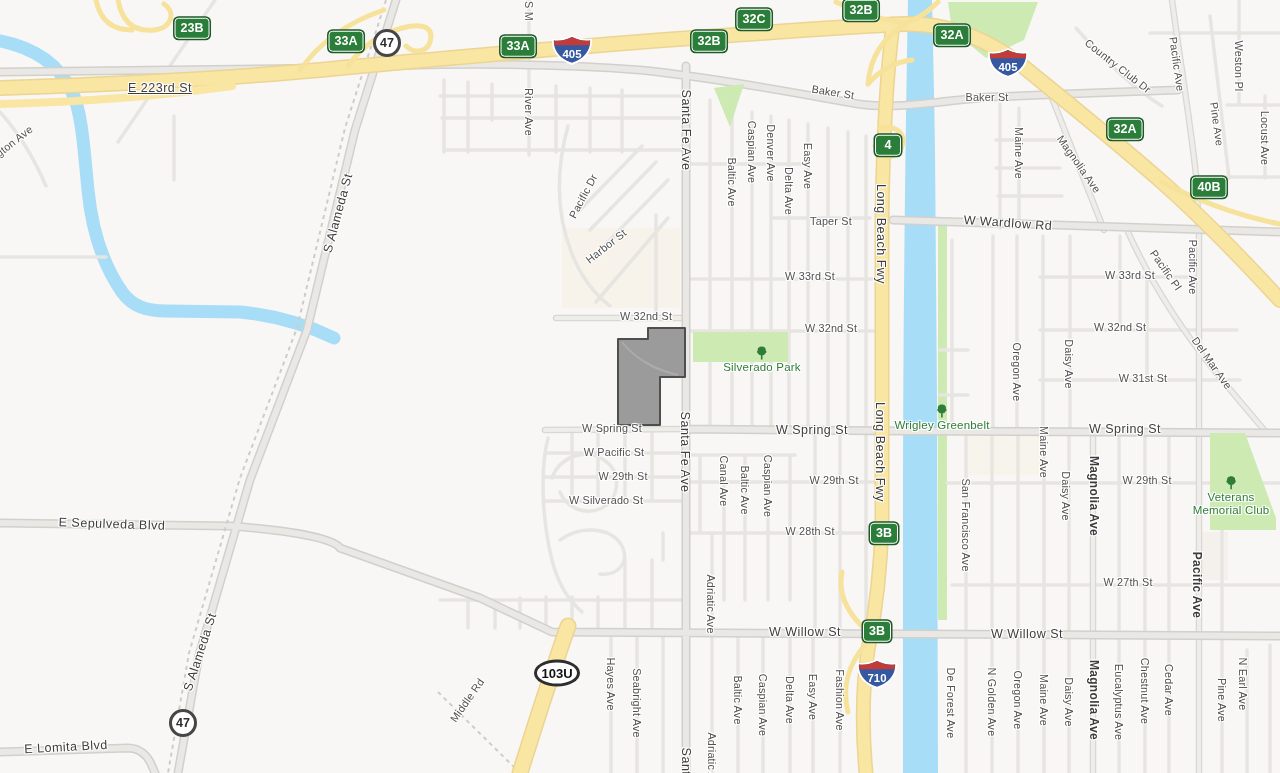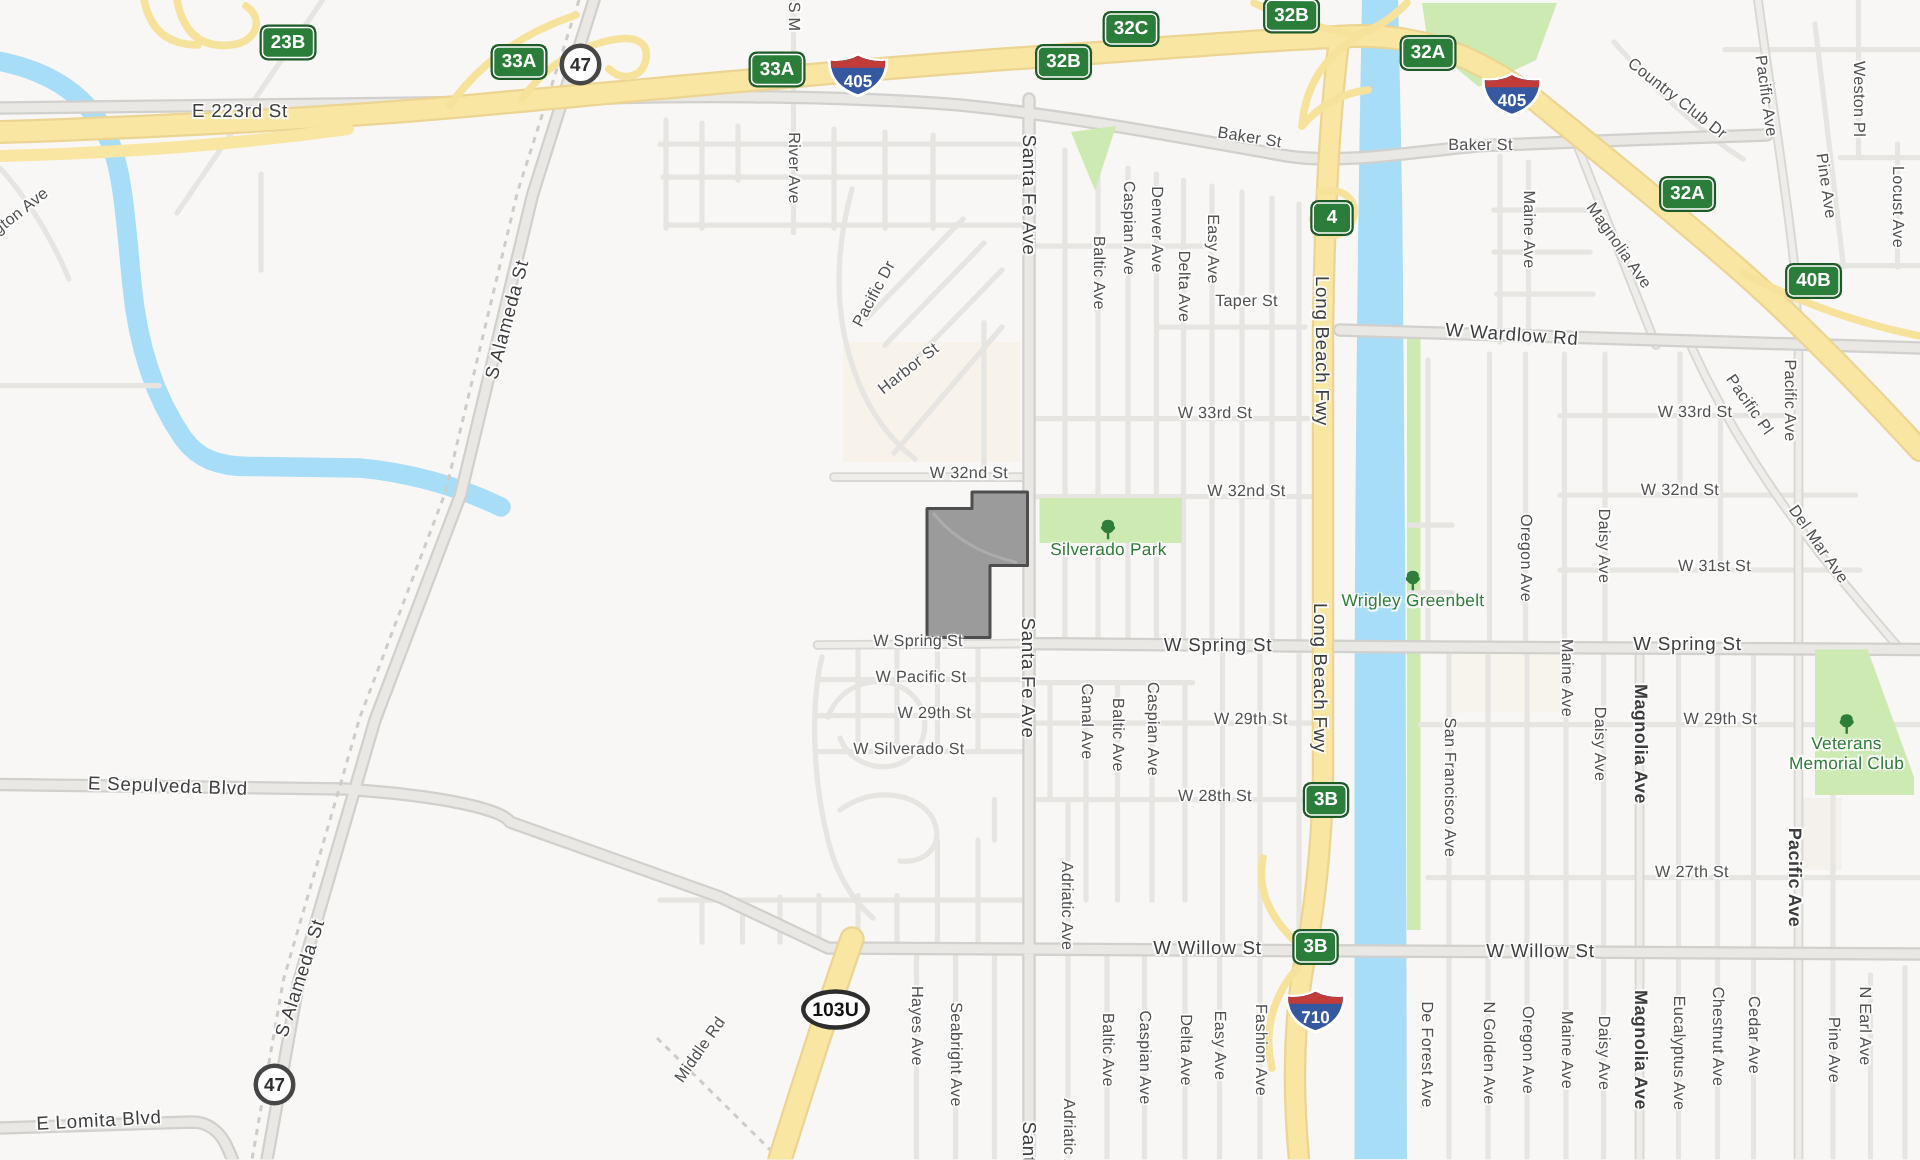--- a/index.html
+++ b/index.html
@@ -83,21 +83,21 @@
       <path d="M0 104 C80 102 160 96 232 86" stroke="#f8e6a2" stroke-width="8"></path>
       <path d="M118 0 C122 22 134 32 154 30 C172 28 176 12 164 4 M96 0 C100 20 112 30 132 30 M300 70 C320 42 348 22 384 10 M348 66 C362 46 380 34 402 28 C424 22 434 28 430 42 C427 52 414 54 406 46 M836 2 C856 12 876 18 898 22 M938 2 C924 16 912 22 900 24 M906 24 C882 38 870 58 868 84 M868 84 C880 70 894 62 912 60 M880 128 C898 124 908 136 900 150 C893 161 878 158 875 146 M866 630 C846 612 838 592 842 572 M866 644 C848 664 842 688 848 712 M1162 182 C1200 202 1240 216 1280 224" stroke="#f6e29b" stroke-width="5"></path>
     </g>
 
     <g>
       <path d="M648 328 L685 328 L685 377 L660 377 L660 425 L618 425 L618 339 L648 339 Z" fill="#9b9b9b" stroke="#4e4e4e" stroke-width="2" stroke-linejoin="round"></path>
       <path d="M622 342 C630 352 640 360 652 366 C662 371 670 373 678 375" fill="none" stroke="#acacac" stroke-width="2"></path>
     </g>
   </svg>
 
-<div class="lbl stM" style="left: 160px; top: 74px; transform: translate(-50%, -50%) rotate(0deg);"><span>E 223rd St</span></div>
+<div class="lbl stM" style="left: 160px; top: 88px; transform: translate(-50%, -50%) rotate(0deg); text-decoration: underline;"><span>E 223rd St</span></div>
     <div class="lbl st" style="left: 14px; top: 141px; transform: translate(-50%, -50%) rotate(-38deg);"><span>gton Ave</span></div>
     <div class="lbl stM" style="left: 338px; top: 213px; transform: translate(-50%, -50%) rotate(-75deg);"><span>S Alameda St</span></div>
     <div class="lbl stM" style="left: 200px; top: 652px; transform: translate(-50%, -50%) rotate(-72deg);"><span>S Alameda St</span></div>
     <div class="lbl stM" style="left: 112px; top: 524px; transform: translate(-50%, -50%) rotate(2deg);"><span>E Sepulveda Blvd</span></div>
     <div class="lbl stM" style="left: 66px; top: 747px; transform: translate(-50%, -50%) rotate(-3deg);"><span>E Lomita Blvd</span></div>
     <div class="lbl st" style="left: 467px; top: 700px; transform: translate(-50%, -50%) rotate(-55deg);"><span>Middle Rd</span></div>
     <div class="lbl st" style="left: 529px; top: 11px; transform: translate(-50%, -50%) rotate(90deg);"><span>S M</span></div>
     <div class="lbl st" style="left: 529px; top: 112px; transform: translate(-50%, -50%) rotate(90deg);"><span>River Ave</span></div>
     <div class="lbl st" style="left: 583px; top: 196px; transform: translate(-50%, -50%) rotate(-62deg);"><span>Pacific Dr</span></div>
     <div class="lbl st" style="left: 606px; top: 246px; transform: translate(-50%, -50%) rotate(-38deg);"><span>Harbor St</span></div>
@@ -107,21 +107,21 @@
     <div class="lbl st" style="left: 623px; top: 476px; transform: translate(-50%, -50%) rotate(0deg);"><span>W 29th St</span></div>
     <div class="lbl st" style="left: 606px; top: 500px; transform: translate(-50%, -50%) rotate(0deg);"><span>W Silverado St</span></div>
     <div class="lbl stM" style="left: 686px; top: 130px; transform: translate(-50%, -50%) rotate(90deg);"><span>Santa Fe Ave</span></div>
     <div class="lbl stM" style="left: 685px; top: 452px; transform: translate(-50%, -50%) rotate(90deg);"><span>Santa Fe Ave</span></div>
     <div class="lbl stM" style="left: 686px; top: 788px; transform: translate(-50%, -50%) rotate(90deg);"><span>Santa Fe Ave</span></div>
     <div class="lbl st" style="left: 732px; top: 182px; transform: translate(-50%, -50%) rotate(90deg);"><span>Baltic Ave</span></div>
     <div class="lbl st" style="left: 752px; top: 152px; transform: translate(-50%, -50%) rotate(90deg);"><span>Caspian Ave</span></div>
     <div class="lbl st" style="left: 771px; top: 153px; transform: translate(-50%, -50%) rotate(90deg);"><span>Denver Ave</span></div>
     <div class="lbl st" style="left: 789px; top: 191px; transform: translate(-50%, -50%) rotate(90deg);"><span>Delta Ave</span></div>
     <div class="lbl st" style="left: 808px; top: 166px; transform: translate(-50%, -50%) rotate(90deg);"><span>Easy Ave</span></div>
-    <div class="lbl st" style="left: 831px; top: 201px; transform: translate(-50%, -50%) rotate(0deg);"><span>Taper St</span></div>
+    <div class="lbl st" style="left: 831px; top: 221px; transform: translate(-50%, -50%) rotate(0deg);"><span>Taper St</span></div>
     <div class="lbl st" style="left: 833px; top: 92px; transform: translate(-50%, -50%) rotate(9deg);"><span>Baker St</span></div>
     <div class="lbl st" style="left: 987px; top: 97px; transform: translate(-50%, -50%) rotate(0deg);"><span>Baker St</span></div>
     <div class="lbl stM" style="left: 881px; top: 234px; transform: translate(-50%, -50%) rotate(90deg);"><span>Long Beach Fwy</span></div>
     <div class="lbl stM" style="left: 880px; top: 452px; transform: translate(-50%, -50%) rotate(90deg);"><span>Long Beach Fwy</span></div>
     <div class="lbl st" style="left: 810px; top: 276px; transform: translate(-50%, -50%) rotate(0deg);"><span>W 33rd St</span></div>
     <div class="lbl st" style="left: 831px; top: 328px; transform: translate(-50%, -50%) rotate(0deg);"><span>W 32nd St</span></div>
     <div class="lbl stM" style="left: 1008px; top: 223px; transform: translate(-50%, -50%) rotate(4deg);"><span>W Wardlow Rd</span></div>
     <div class="lbl st" style="left: 1130px; top: 275px; transform: translate(-50%, -50%) rotate(0deg);"><span>W 33rd St</span></div>
     <div class="lbl st" style="left: 1120px; top: 327px; transform: translate(-50%, -50%) rotate(0deg);"><span>W 32nd St</span></div>
     <div class="lbl st" style="left: 1143px; top: 378px; transform: translate(-50%, -50%) rotate(0deg);"><span>W 31st St</span></div>
@@ -166,25 +166,25 @@
     <div class="lbl st" style="left: 1018px; top: 700px; transform: translate(-50%, -50%) rotate(90deg);"><span>Oregon Ave</span></div>
     <div class="lbl st" style="left: 1044px; top: 700px; transform: translate(-50%, -50%) rotate(90deg);"><span>Maine Ave</span></div>
     <div class="lbl st" style="left: 1069px; top: 702px; transform: translate(-50%, -50%) rotate(90deg);"><span>Daisy Ave</span></div>
     <div class="lbl stB" style="left: 1093px; top: 700px; transform: translate(-50%, -50%) rotate(90deg);"><span>Magnolia Ave</span></div>
     <div class="lbl st" style="left: 1119px; top: 702px; transform: translate(-50%, -50%) rotate(90deg);"><span>Eucalyptus Ave</span></div>
     <div class="lbl st" style="left: 1145px; top: 691px; transform: translate(-50%, -50%) rotate(90deg);"><span>Chestnut Ave</span></div>
     <div class="lbl st" style="left: 1169px; top: 690px; transform: translate(-50%, -50%) rotate(90deg);"><span>Cedar Ave</span></div>
     <div class="lbl stB" style="left: 1196px; top: 585px; transform: translate(-50%, -50%) rotate(90deg);"><span>Pacific Ave</span></div>
     <div class="lbl st" style="left: 1222px; top: 700px; transform: translate(-50%, -50%) rotate(90deg);"><span>Pine Ave</span></div>
     <div class="lbl st" style="left: 1243px; top: 684px; transform: translate(-50%, -50%) rotate(90deg);"><span>N Earl Ave</span></div>
-    <div class="lbl pk" style="left: 739px; top: 360px; transform: translate(-50%, -50%) rotate(0deg);"><span class="tree"><svg width="13" height="14" viewBox="0 0 13 14">
+    <div class="lbl pk" style="left: 762px; top: 360px; transform: translate(-50%, -50%) rotate(0deg);"><span class="tree"><svg width="13" height="14" viewBox="0 0 13 14">
           <path d="M6.5 13.5 L6.5 8" stroke="#2e7d38" stroke-width="1.6"></path>
           <path d="M6.5 0.5 C3.4 0.5 2 2.8 2.6 4.4 C1.4 5 1.6 7 3 7.4 C3.4 8.8 5 9.3 6.5 9.3 C8 9.3 9.6 8.8 10 7.4 C11.4 7 11.6 5 10.4 4.4 C11 2.8 9.6 0.5 6.5 0.5 Z" fill="#2e7d38"></path>
         </svg></span><span>Silverado Park</span></div>
-    <div class="lbl pk" style="left: 942px; top: 394px; transform: translate(-50%, -50%) rotate(0deg);"><span class="tree"><svg width="13" height="14" viewBox="0 0 13 14">
+    <div class="lbl pk" style="left: 942px; top: 418px; transform: translate(-50%, -50%) rotate(0deg);"><span class="tree"><svg width="13" height="14" viewBox="0 0 13 14">
           <path d="M6.5 13.5 L6.5 8" stroke="#2e7d38" stroke-width="1.6"></path>
           <path d="M6.5 0.5 C3.4 0.5 2 2.8 2.6 4.4 C1.4 5 1.6 7 3 7.4 C3.4 8.8 5 9.3 6.5 9.3 C8 9.3 9.6 8.8 10 7.4 C11.4 7 11.6 5 10.4 4.4 C11 2.8 9.6 0.5 6.5 0.5 Z" fill="#2e7d38"></path>
         </svg></span><span>Wrigley Greenbelt</span></div>
     <div class="lbl pk" style="left: 1231px; top: 496px; transform: translate(-50%, -50%) rotate(0deg);"><span class="tree"><svg width="13" height="14" viewBox="0 0 13 14">
           <path d="M6.5 13.5 L6.5 8" stroke="#2e7d38" stroke-width="1.6"></path>
           <path d="M6.5 0.5 C3.4 0.5 2 2.8 2.6 4.4 C1.4 5 1.6 7 3 7.4 C3.4 8.8 5 9.3 6.5 9.3 C8 9.3 9.6 8.8 10 7.4 C11.4 7 11.6 5 10.4 4.4 C11 2.8 9.6 0.5 6.5 0.5 Z" fill="#2e7d38"></path>
         </svg></span><span>Veterans
 Memorial Club</span></div>
     <div class="shield" style="left: 192px; top: 28px; transform: translate(-50%, -50%);">
       <div class="ex">23B</div>

